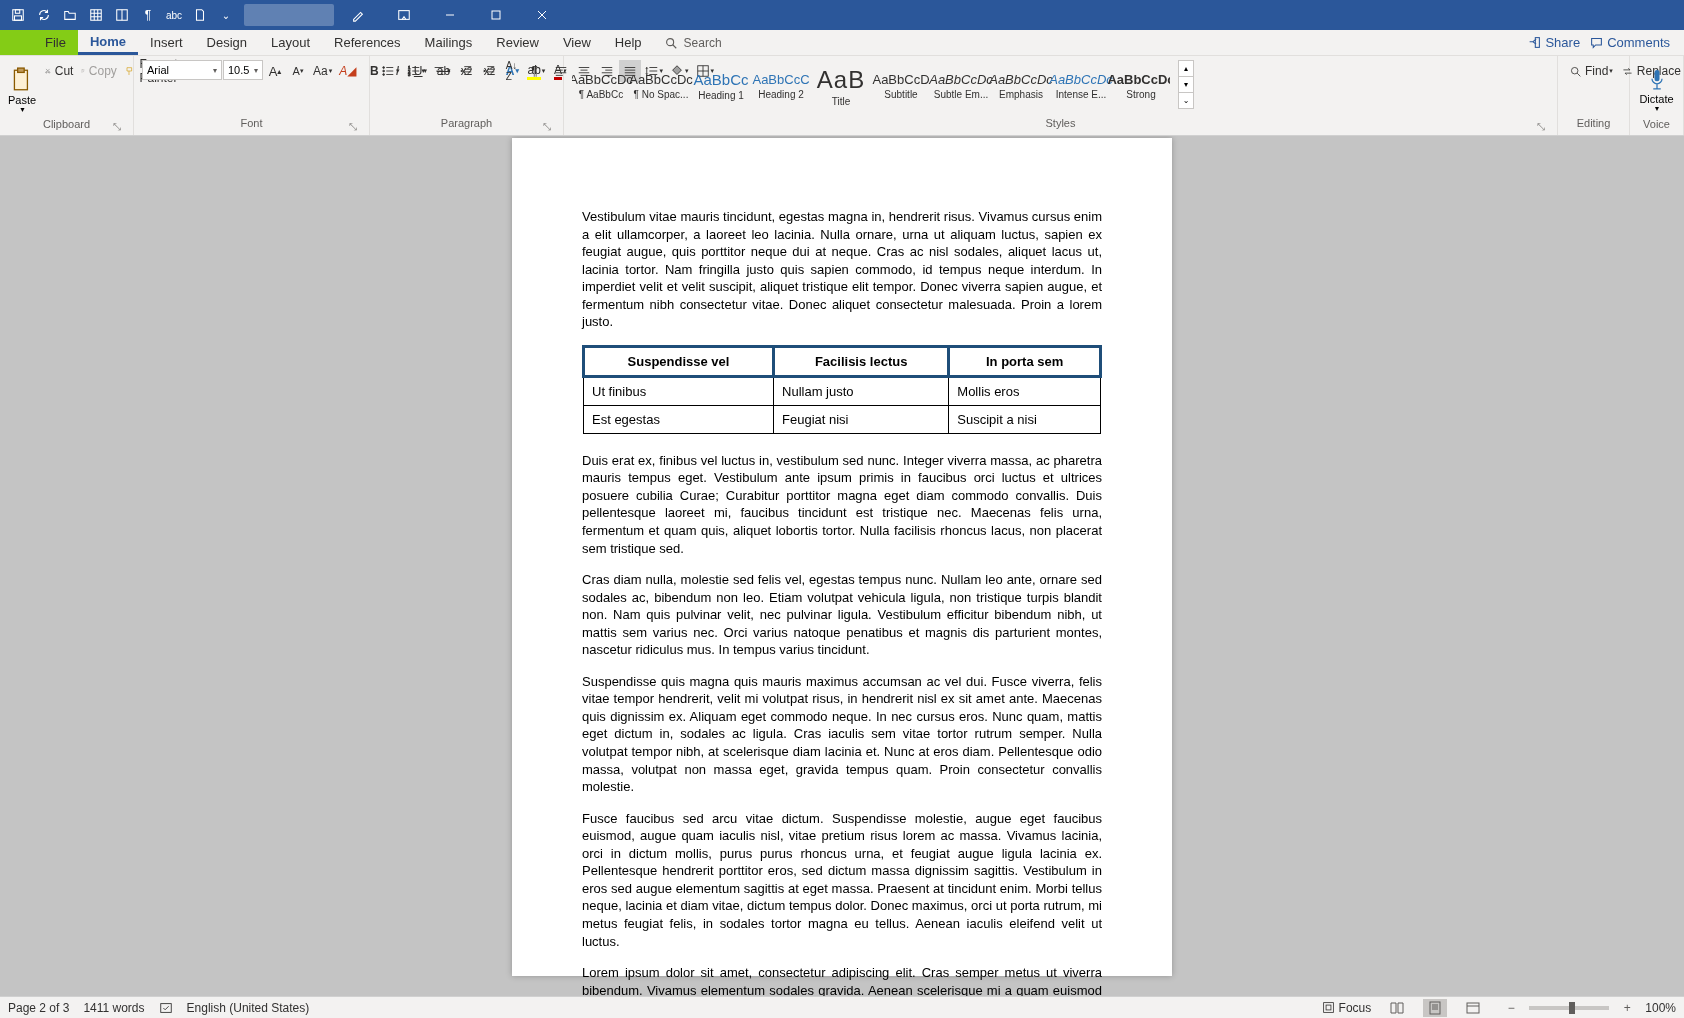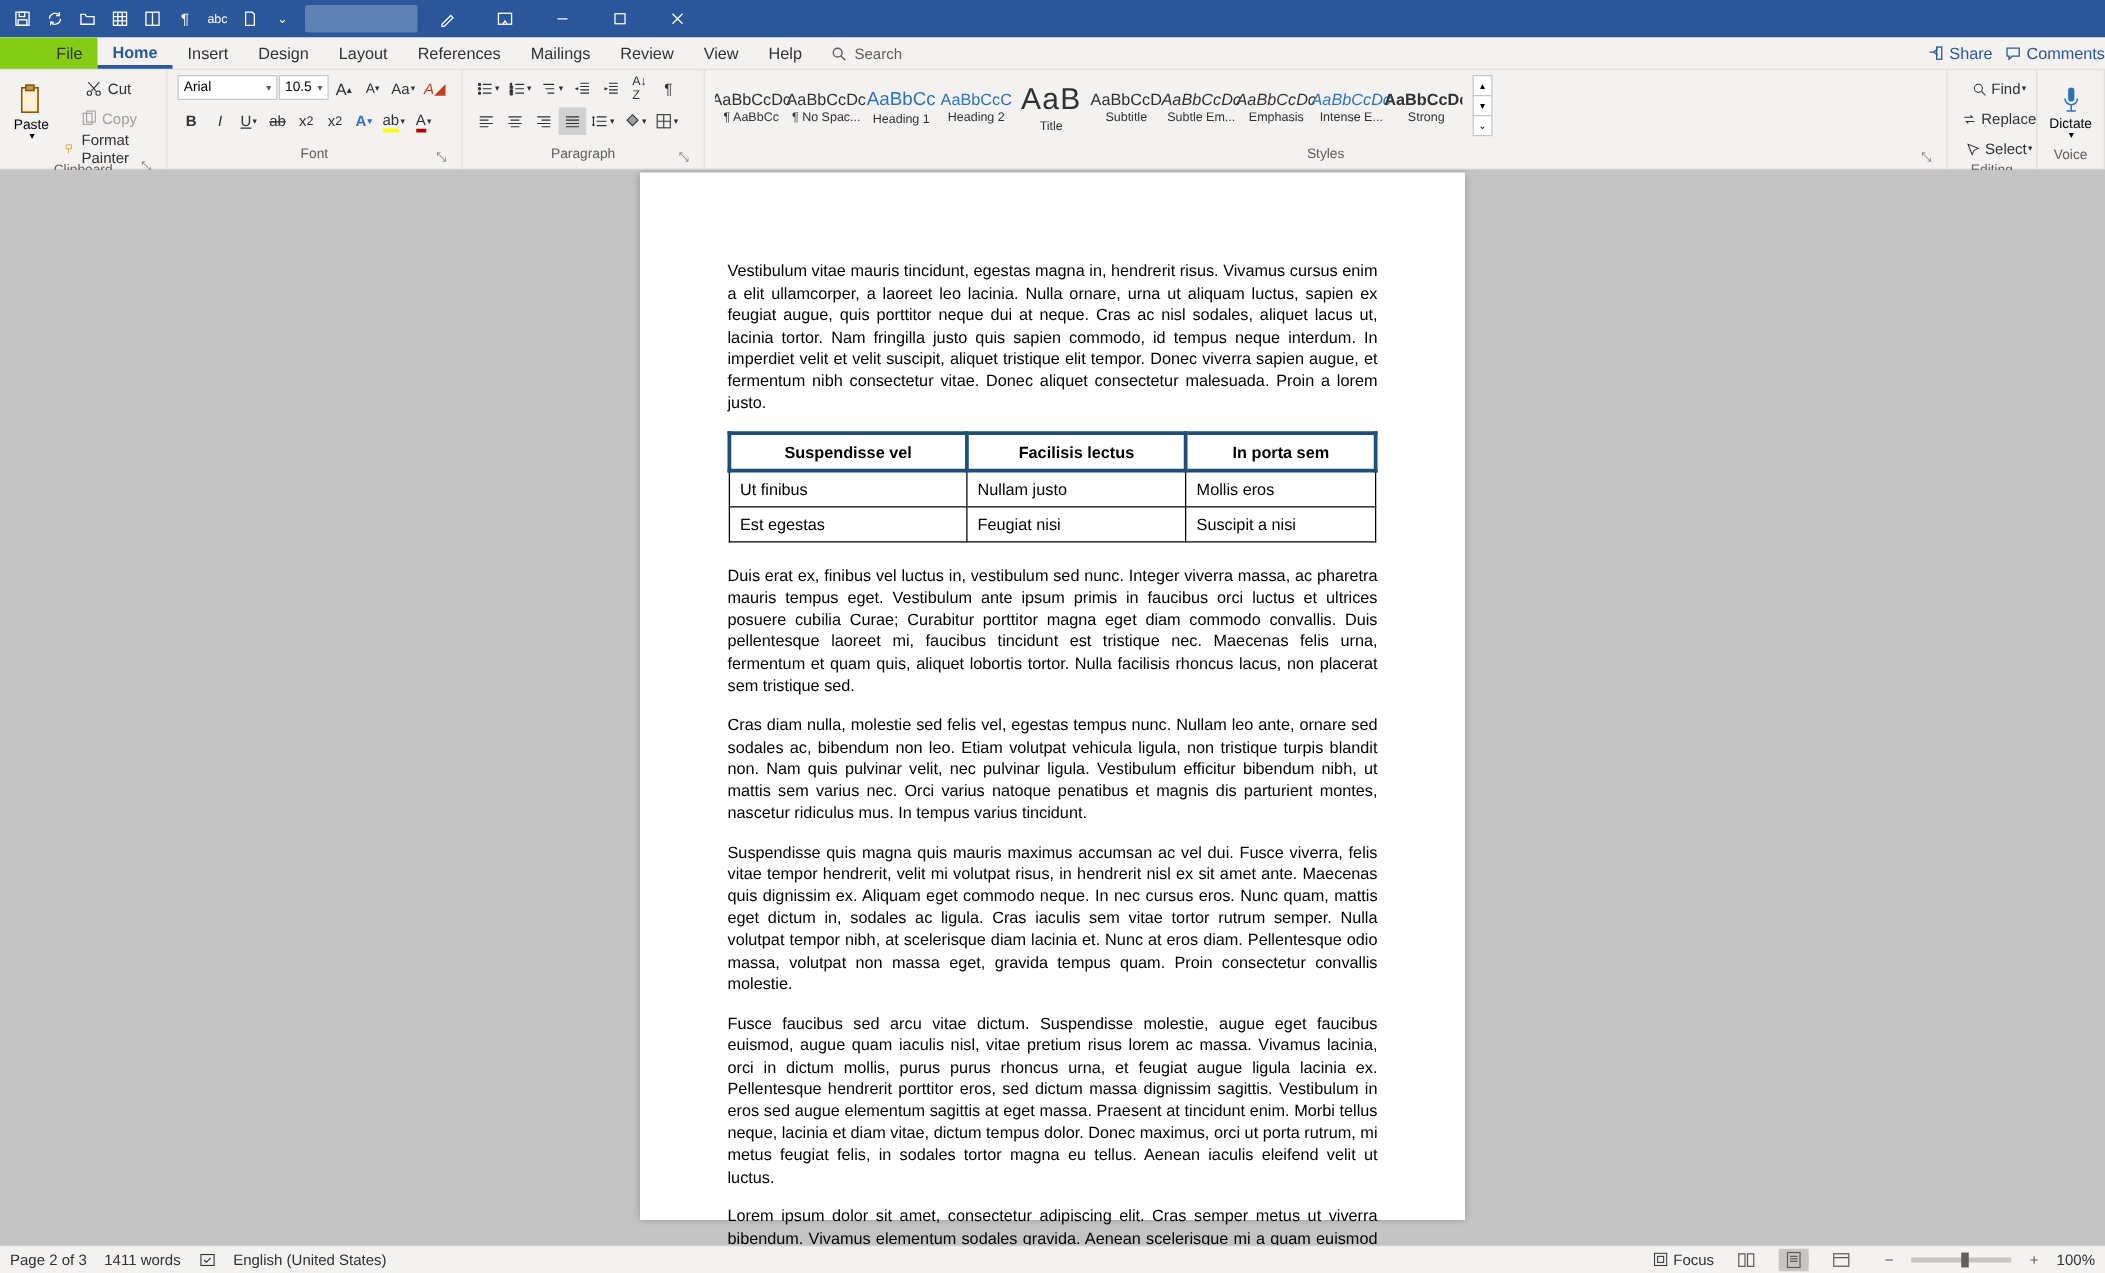--- a/index.html
+++ b/index.html
@@ -14,33 +14,33 @@
 .title-right .tbtn { width: 44px; height: 30px; display: flex; align-items: center; justify-content: center; color: #fff; cursor: pointer; }
 .user-pill { background: rgba(255,255,255,0.25); height: 22px; width: 90px; border-radius: 2px; }
 
 
 .tabsrow { background: #f3f2f1; height: 26px; display: flex; align-items: stretch; border-bottom: 1px solid #e1dfdd; }
 .tab { padding: 0 12px; display: flex; align-items: center; font-size: 13px; color: #323130; cursor: pointer; }
 .tab.file { background: #84cc16; color: #323130; padding-left: 45px; }
 .tab.active { border-bottom: 3px solid #2b579a; font-weight: 600; color: #2b579a; }
 .tabsrow .spacer { flex: 1; }
 .searchbox { display: flex; align-items: center; gap: 6px; color: #605e5c; padding: 0 10px; }
-.rightlinks { display: flex; align-items: center; gap: 10px; padding-right: 0; }
+.rightlinks { display: flex; align-items: center; gap: 10px; padding-right: 14px; }
 .rightlinks .lnk { color: #2b579a; font-size: 13px; display: flex; align-items: center; gap: 4px; cursor: pointer; }
 
 
 .ribbon { background: #f3f2f1; height: 80px; display: flex; border-bottom: 1px solid #d0d0d0; }
 .group { border-right: 1px solid #e1dfdd; padding: 4px 8px 0 8px; display: flex; flex-direction: column; position: relative; }
 .group .body { flex: 1; display: flex; align-items: flex-start; gap: 6px; }
 .group .label { height: 18px; font-size: 11px; color: #605e5c; text-align: center; position: relative; }
 .group .dlaunch { position: absolute; right: 2px; bottom: 2px; width: 12px; height: 12px; color: #797775; cursor: pointer; font-size: 10px; }
 .bigbtn { display: flex; flex-direction: column; align-items: center; justify-content: center; width: 46px; height: 58px; cursor: pointer; font-size: 11px; }
 .smrow { display: flex; gap: 1px; }
 .smbtn { min-width: 22px; height: 22px; display: flex; align-items: center; justify-content: center; cursor: pointer; font-size: 12px; color: #323130; padding: 0 3px; }
-.col { display: flex; flex-direction: column; gap: 2px; }
+.col { display: flex; gap: 2px; }
 .fontname { width: 80px; height: 20px; border: 1px solid #c8c6c4; font-size: 11px; padding: 0 4px; background: #fff; display: flex; align-items: center; justify-content: space-between; }
 .fontsize { width: 40px; height: 20px; border: 1px solid #c8c6c4; font-size: 11px; padding: 0 4px; background: #fff; display: flex; align-items: center; justify-content: space-between; }
 .styles-gal { display: flex; gap: 2px; align-items: flex-start; overflow: hidden; }
 .stylecard { width: 58px; height: 52px; border: 1px solid transparent; display: flex; flex-direction: column; align-items: center; justify-content: center; cursor: pointer; font-size: 10px; color: #323130; }
 .stylecard .prev { font-size: 13px; color: #323130; margin-bottom: 2px; }
 .stylecard.title .prev { font-size: 24px; letter-spacing: 1px; }
 .stylecard.h1 .prev { color: #2e74b5; font-size: 15px; }
 .stylecard.h2 .prev { color: #2e74b5; font-size: 13px; }
 .stylecard.em .prev { font-style: italic; }
 .stylecard.ie .prev { font-style: italic; color: #2e74b5; }

